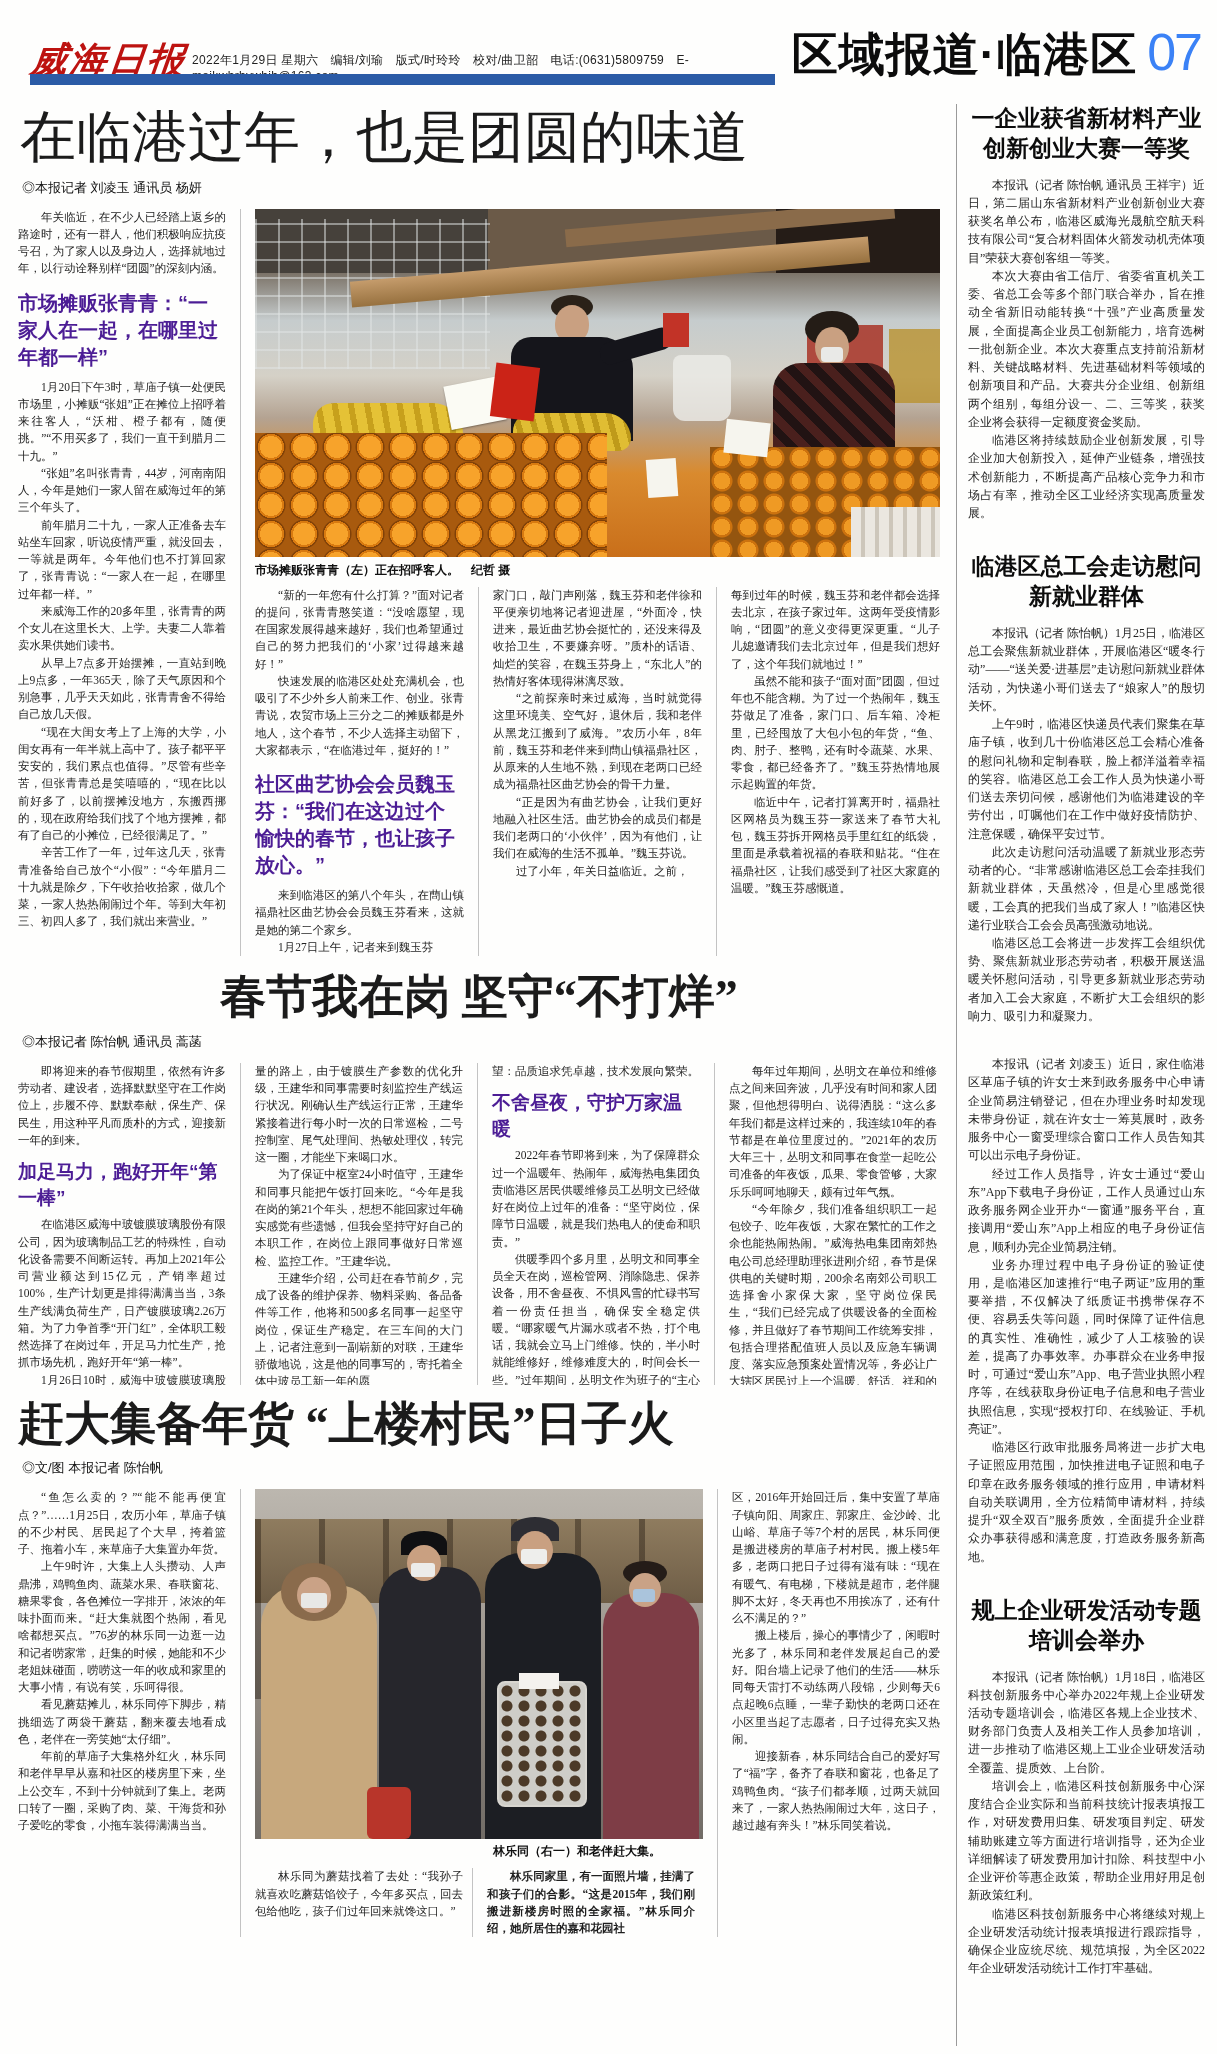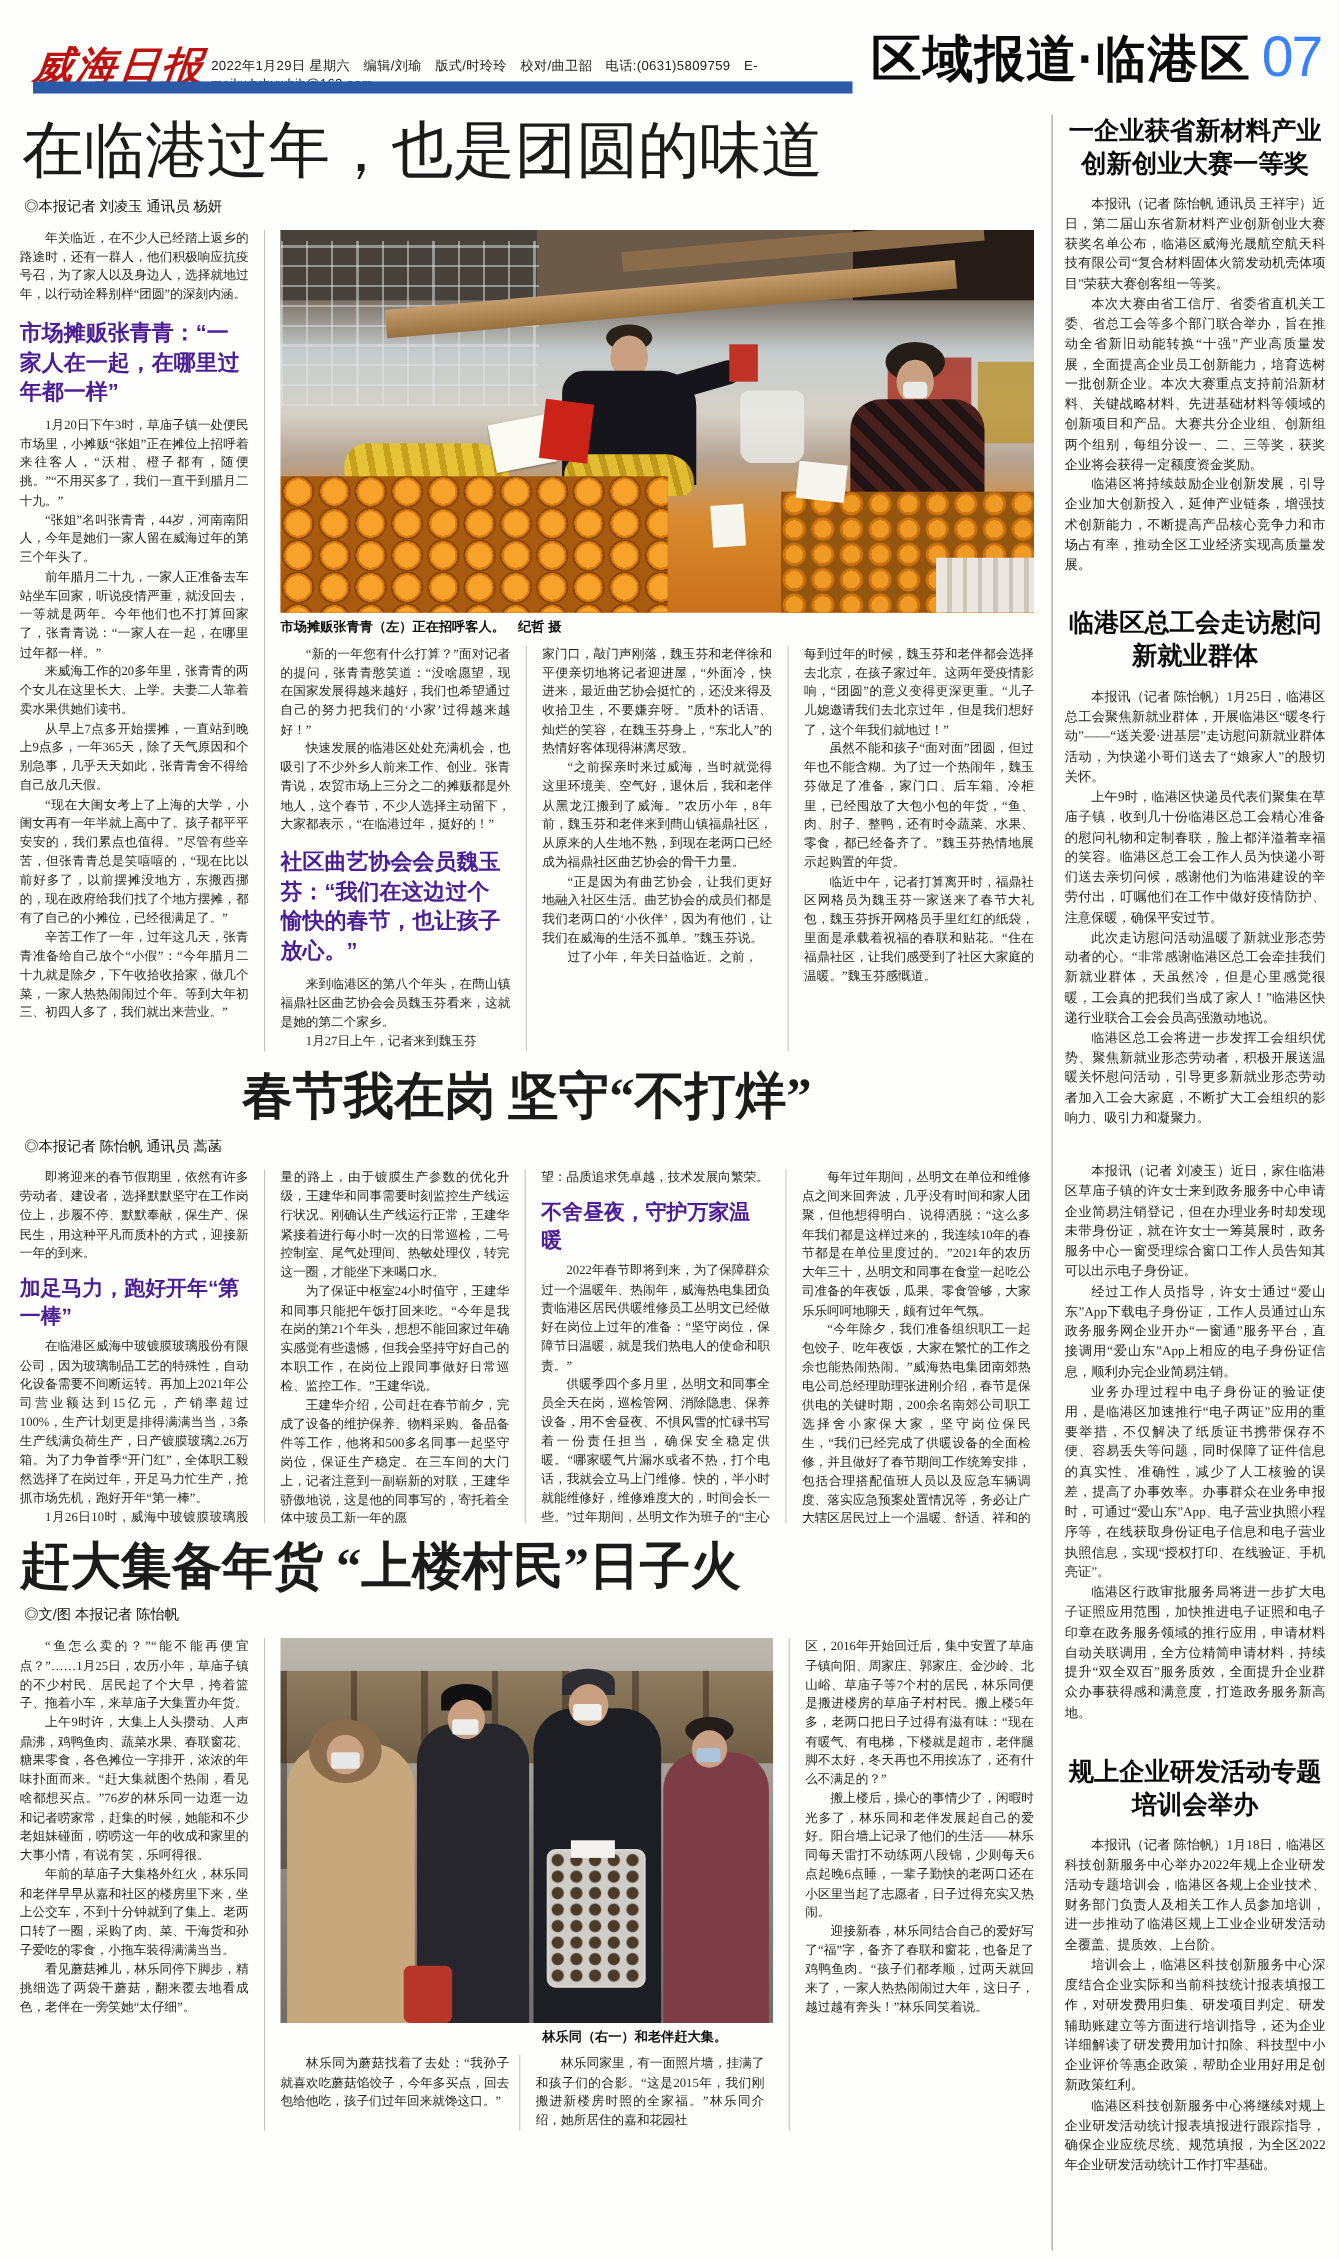--- a/index.html
+++ b/index.html
@@ -89,21 +89,21 @@
   .p2-bag{left:242px;top:192px;width:86px;height:122px;border-radius:8px;border:2px solid #d8d6d0;background-color:rgba(226,224,218,.9);background-image:radial-gradient(circle at 8px 8px,#4c3a28 0 5px,transparent 6px);background-size:17px 15px;}
   .p2-lab{left:264px;top:184px;width:40px;height:16px;background:#f4f2ee;}
   .p2-f4{left:348px;top:104px;width:96px;height:246px;border-radius:34px 34px 0 0;background:#7e3d46;}
   .p2-f4face{left:374px;top:84px;width:32px;height:34px;border-radius:50%;background:#c9a286;}
   .p2-f4hair{left:368px;top:72px;width:44px;height:24px;border-radius:50%;background:#241c18;}
   .p2-f4mask{left:378px;top:100px;width:22px;height:13px;border-radius:3px;background:#aac4dc;}
   .p2-red{left:112px;top:298px;width:44px;height:52px;border-radius:6px;background:#b8352a;}
   .mid .caption{margin-left:238px;margin-top:4px;}
   .mid-below{display:flex;margin-top:4px;}
   .mid-below .bcol{width:208px;flex:0 0 208px;}
-  .mid-below .bcol+.bcol{border-left:1px solid #c3c3c3;padding-left:14px;margin-left:9px;}
+  .mid-below .bcol+.bcol{border-left:1px solid #c3c3c3;padding-left:14px;margin-left:9px;font-weight:bold;}
 </style>
 </head>
 <body>
 
 <div class="page">
 
   <div class="hdr">
     <div class="logo">威海日报</div>
     <div class="meta">2022年1月29日 星期六　编辑/刘瑜　版式/时玲玲　校对/曲卫韶　电话:(0631)5809759　E-mail:whrbywbjb@163.com</div>
     <div class="bluebar" style="background:#2b5ba6;"></div>
@@ -210,22 +210,22 @@
       </div>
     </div>
 
     <div class="art" style="margin-top:14px;">
       <div class="h2">赶大集备年货 “上楼村民”日子火</div>
       <div class="byline">◎文/图 本报记者 陈怡帆</div>
       <div class="cols">
         <div class="col">
           <p>“鱼怎么卖的？”“能不能再便宜点？”……1月25日，农历小年，草庙子镇的不少村民、居民起了个大早，挎着篮子、拖着小车，来草庙子大集置办年货。</p>
           <p>上午9时许，大集上人头攒动、人声鼎沸，鸡鸭鱼肉、蔬菜水果、春联窗花、糖果零食，各色摊位一字排开，浓浓的年味扑面而来。“赶大集就图个热闹，看见啥都想买点。”76岁的林乐同一边逛一边和记者唠家常，赶集的时候，她能和不少老姐妹碰面，唠唠这一年的收成和家里的大事小情，有说有笑，乐呵得很。</p>
+          <p>看见蘑菇摊儿，林乐同停下脚步，精挑细选了两袋干蘑菇，翻来覆去地看成色，老伴在一旁笑她“太仔细”。</p>
           <p>年前的草庙子大集格外红火，林乐同和老伴早早从嘉和社区的楼房里下来，坐上公交车，不到十分钟就到了集上。老两口转了一圈，采购了肉、菜、干海货和孙子爱吃的零食，小拖车装得满满当当。</p>
-          <p>看见蘑菇摊儿，林乐同停下脚步，精挑细选了两袋干蘑菇，翻来覆去地看成色，老伴在一旁笑她“太仔细”。</p>
         </div>
         <div class="col mid">
           <div class="ph ph2" style="background:linear-gradient(180deg,#bcb7af 0%,#a8a29a 30%,#8e877e 60%,#716c66 100%);">
             <i class="p2-stall"></i>
             <i class="p2-posts"></i>
             <i class="p2-f1"></i>
             <i class="p2-f1hood"></i>
             <i class="p2-f1face"></i>
             <i class="p2-f1mask"></i>
             <i class="p2-f2"></i>

